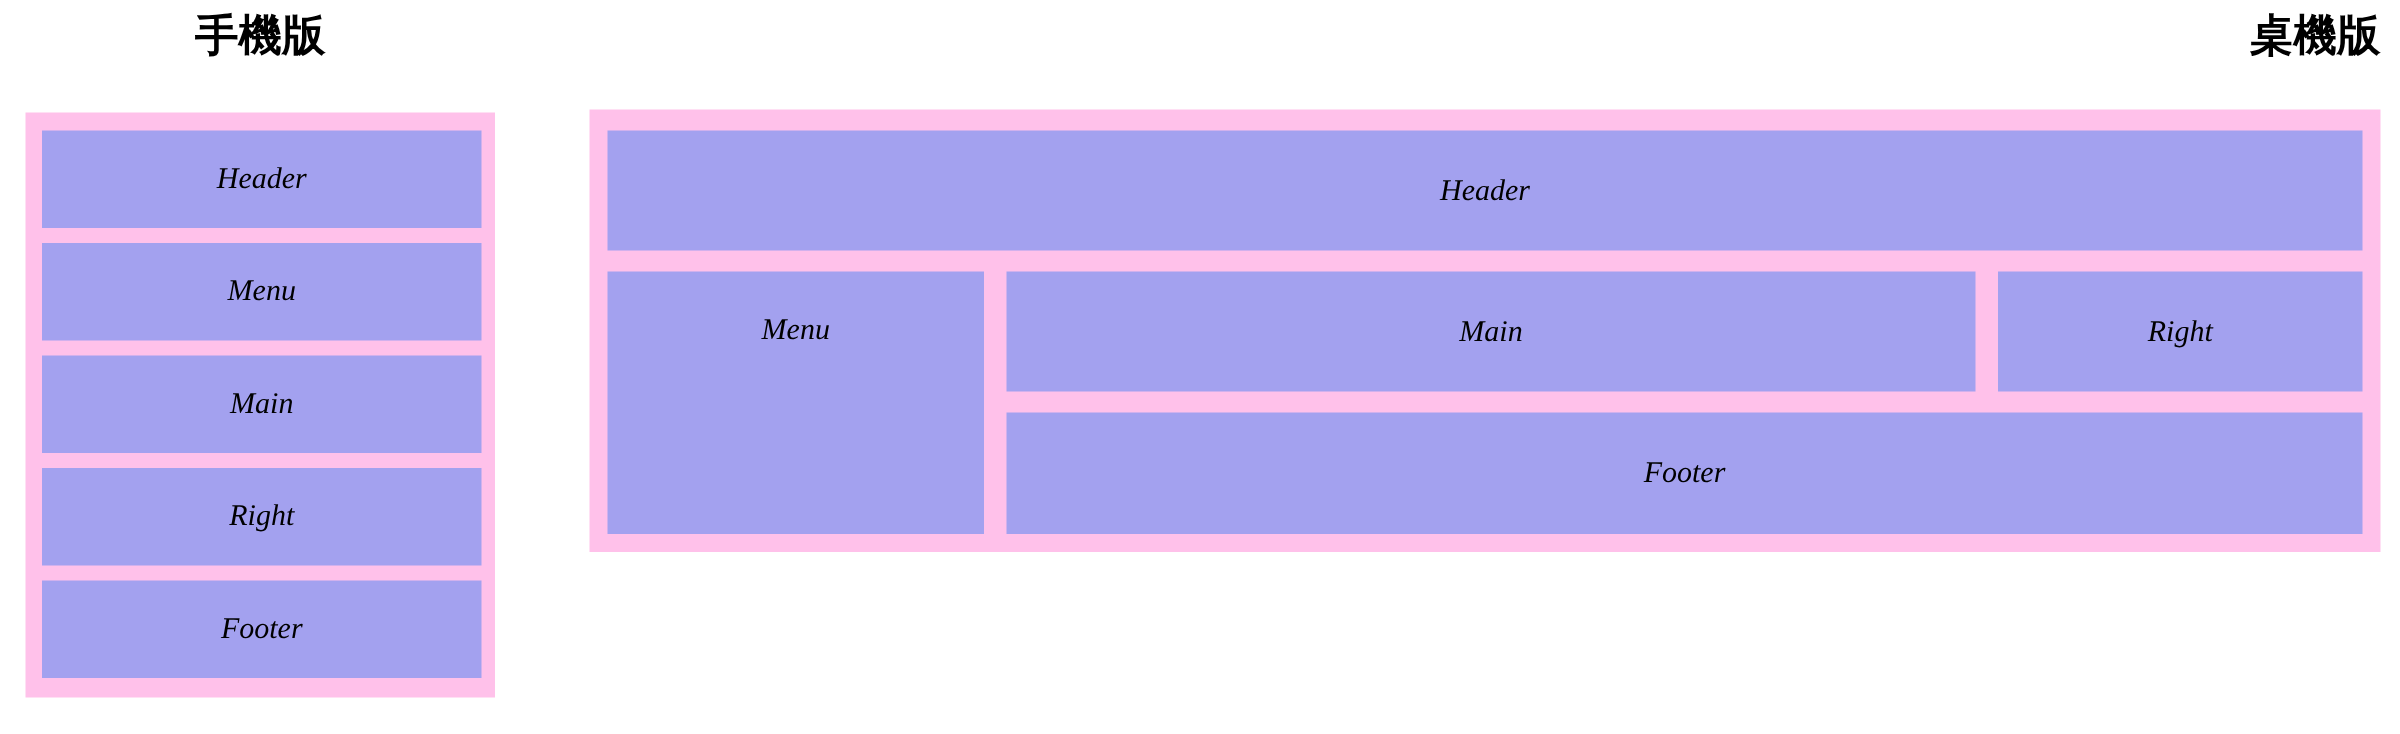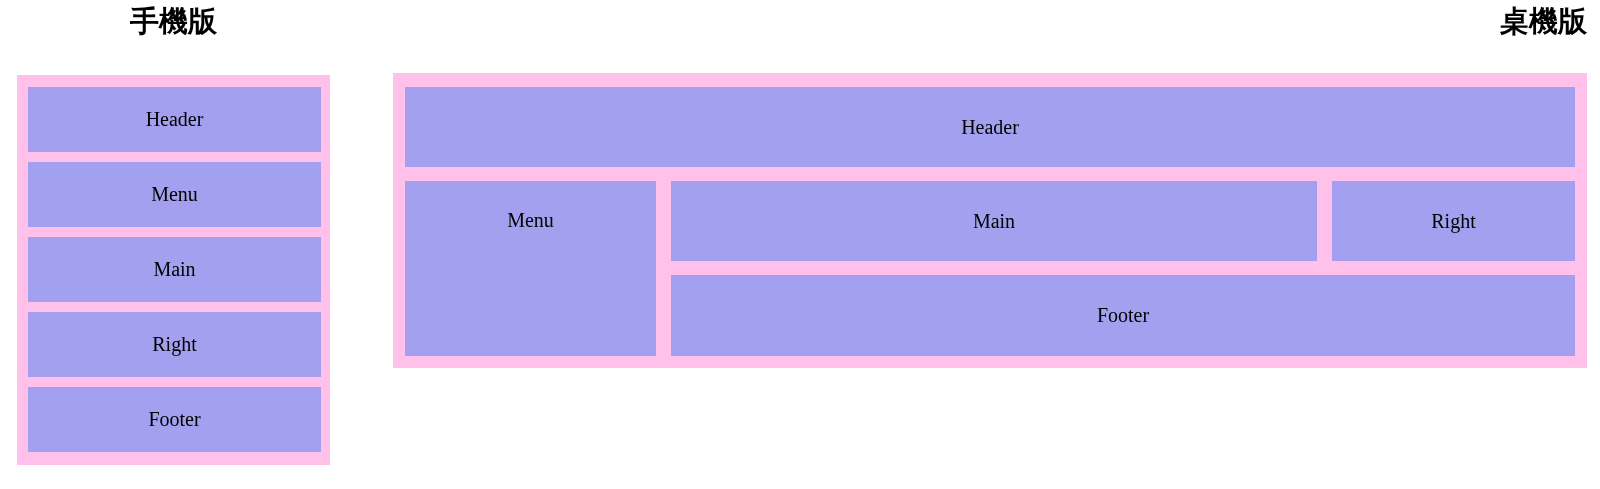--- a/index.html
+++ b/index.html
@@ -15,32 +15,33 @@
     background: var(--page-background);
     font-family: "Liberation Serif", serif;
     color: var(--label-text);
   }
   body { position: relative; overflow: hidden; }
 
   .panel-title {
     position: absolute;
     top: 4px;
     text-align: center;
-    font-family: Liberation Mono, monospace;
+    font-family: Liberation Sans, sans-serif;
     font-weight: 700;
     font-size: 29px;
     line-height: 40px;
     color: var(--label-text);
   }
   #mobile-title  { left: 17px;  width: 313px; }
   #desktop-title { left: 393px; width: 1194px; text-align: right; }
 
   .layout-container {
     position: absolute;
     background: var(--container-pink);
+    font-style: italic;
   }
 
   
   #mobile-container {
     left: 17px; top: 75px;
     width: 313px; height: 390px;
     padding: 12px 9px 13px 11px;
     display: flex;
     flex-direction: column;
     gap: 10px;

